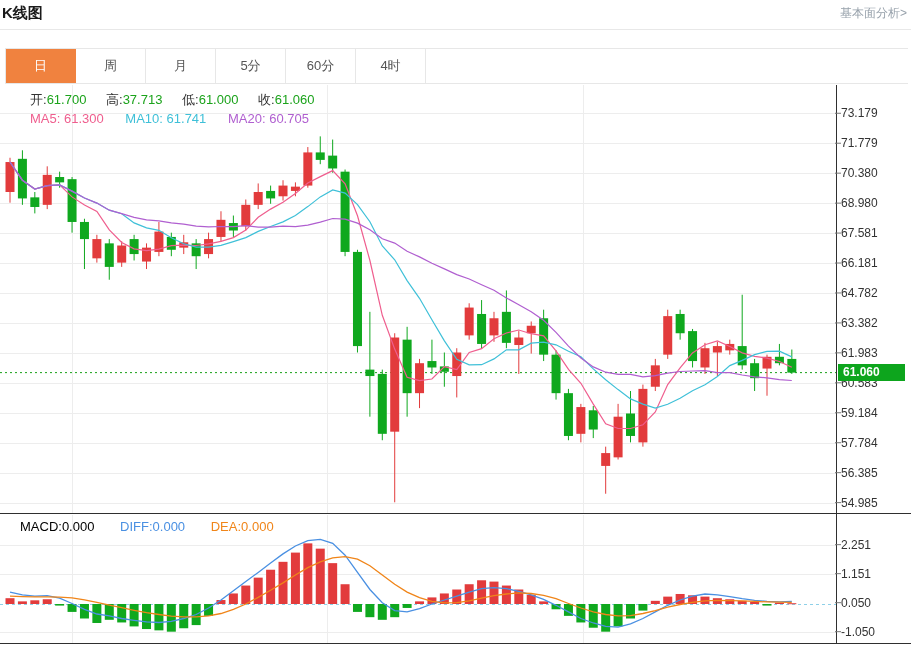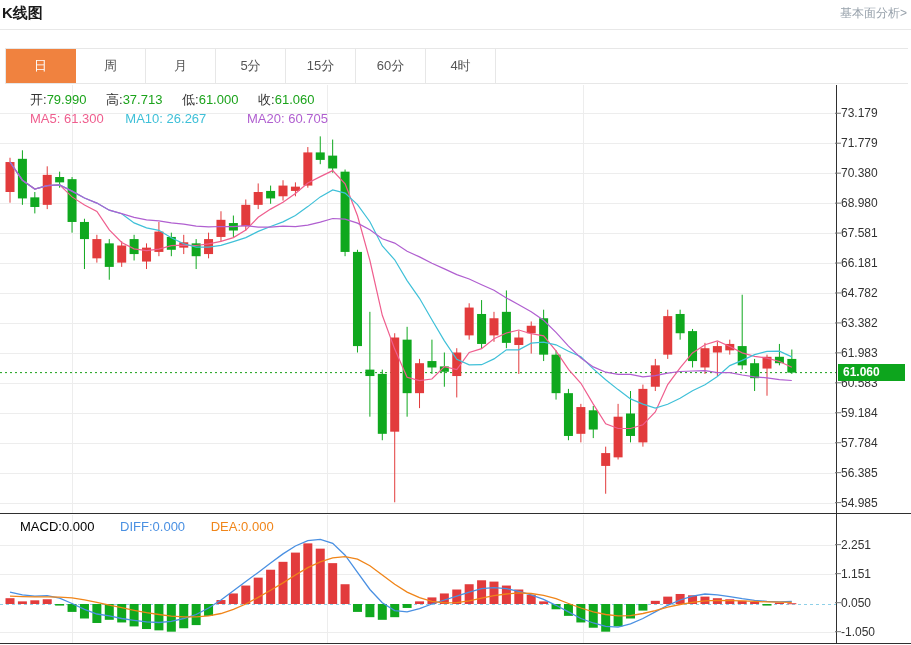--- a/index.html
+++ b/index.html
@@ -13,21 +13,21 @@
   .tab{width:70px;border-right:1px solid #e7e7e7;display:flex;align-items:center;justify-content:center;
        font-size:13px;color:#555;background:#fff;cursor:pointer;box-sizing:border-box;}
   .tab.active{background:#f0823f;color:#fff;border-color:#f0823f;}
   .tab-filler{flex:1;background:#fff;}
   .chart-svg{position:absolute;left:0;top:0;}
   .ohlc-row{position:absolute;top:91px;left:30px;font-size:13px;white-space:nowrap;z-index:3;}
   .ohlc-row .lbl{color:#333;}
   .ohlc-row .val{color:#1ba31b;margin-right:16px;}
   .ma-row{position:absolute;top:111px;left:30px;font-size:13px;white-space:nowrap;z-index:3;}
   .ma-row .ma{margin-right:18px;}
-  .ma5{color:#ef5e8e;} .ma10{color:#3fc0d8;} .ma20{color:#b05fd0;margin-left:19px;}
+  .ma5{color:#ef5e8e;} .ma10{color:#3fc0d8;} .ma20{color:#b05fd0;}
   .macd-row{position:absolute;top:519px;left:20px;font-size:13px;white-space:nowrap;z-index:3;}
   .macd-row .itm{margin-right:22px;}
   .c-macd{color:#000000;text-align:center;} .c-diff{color:#4a90e2;text-align:right;} .c-dea{color:#f08519;}
   .price-tag{position:absolute;left:838px;top:364px;width:67px;height:17px;line-height:17px;
              background:#0da51d;color:#fff;font-size:12px;font-weight:bold;padding-left:5px;
              box-sizing:border-box;z-index:4;}
 </style>
 </head>
 <body>
 
@@ -35,21 +35,20 @@
 
   <div class="title">K线图</div>
   <a class="fund-link">基本面分析&gt;</a>
   <div class="divider"></div>
 
   <div class="tabbar">
     <div class="tab active">日</div>
     <div class="tab">周</div>
     <div class="tab">月</div>
     <div class="tab">5分</div>
-    <div class="tab">15分</div>
     <div class="tab">60分</div>
     <div class="tab">4时</div>
     <div class="tab-filler"></div>
   </div>
 
   <svg id="chart-svg" class="chart-svg" width="911" height="645">
       <line x1="0" y1="113.5" x2="836" y2="113.5" stroke="#ededed" stroke-width="1"></line>
       <line x1="0" y1="143.5" x2="836" y2="143.5" stroke="#ededed" stroke-width="1"></line>
       <line x1="0" y1="173.5" x2="836" y2="173.5" stroke="#ededed" stroke-width="1"></line>
       <line x1="0" y1="203.5" x2="836" y2="203.5" stroke="#ededed" stroke-width="1"></line>
@@ -306,29 +305,29 @@
       <text x="841" y="548.66364" font-size="12" fill="#333333" font-family="&quot;Liberation Sans&quot;,&quot;DejaVu Sans&quot;,sans-serif">2.251</text>
       <line x1="835" y1="573.65964" x2="841" y2="573.65964" stroke="#777" stroke-width="1"></line>
       <text x="841" y="577.65964" font-size="12" fill="#333333" font-family="&quot;Liberation Sans&quot;,&quot;DejaVu Sans&quot;,sans-serif">1.151</text>
       <line x1="835" y1="602.682" x2="841" y2="602.682" stroke="#777" stroke-width="1"></line>
       <text x="841" y="606.682" font-size="12" fill="#333333" font-family="&quot;Liberation Sans&quot;,&quot;DejaVu Sans&quot;,sans-serif">0.050</text>
       <line x1="835" y1="631.678" x2="841" y2="631.678" stroke="#777" stroke-width="1"></line>
       <text x="841" y="635.678" font-size="12" fill="#333333" font-family="&quot;Liberation Sans&quot;,&quot;DejaVu Sans&quot;,sans-serif">-1.050</text>
     </svg>
 
   <div class="ohlc-row">
-    <span class="lbl">开:</span><span class="val">79.990</span>
+    <span class="lbl">开:</span><span class="val">61.700</span>
     <span class="lbl">高:</span><span class="val">37.713</span>
     <span class="lbl">低:</span><span class="val">61.000</span>
     <span class="lbl">收:</span><span class="val">61.060</span>
   </div>
 
   <div class="ma-row">
     <span class="ma ma5"><span>MA5:</span> <span>61.300</span></span>
-    <span class="ma ma10"><span>MA10:</span> <span>26.267</span></span>
+    <span class="ma ma10"><span>MA10:</span> <span>61.741</span></span>
     <span class="ma ma20"><span>MA20:</span> <span>60.705</span></span>
   </div>
 
   <div class="macd-row">
     <span class="itm c-macd"><span>MACD:</span><span>0.000</span></span>
     <span class="itm c-diff"><span>DIFF:</span><span>0.000</span></span>
     <span class="itm c-dea"><span>DEA:</span><span>0.000</span></span>
   </div>
 
   <div class="price-tag">61.060</div>

